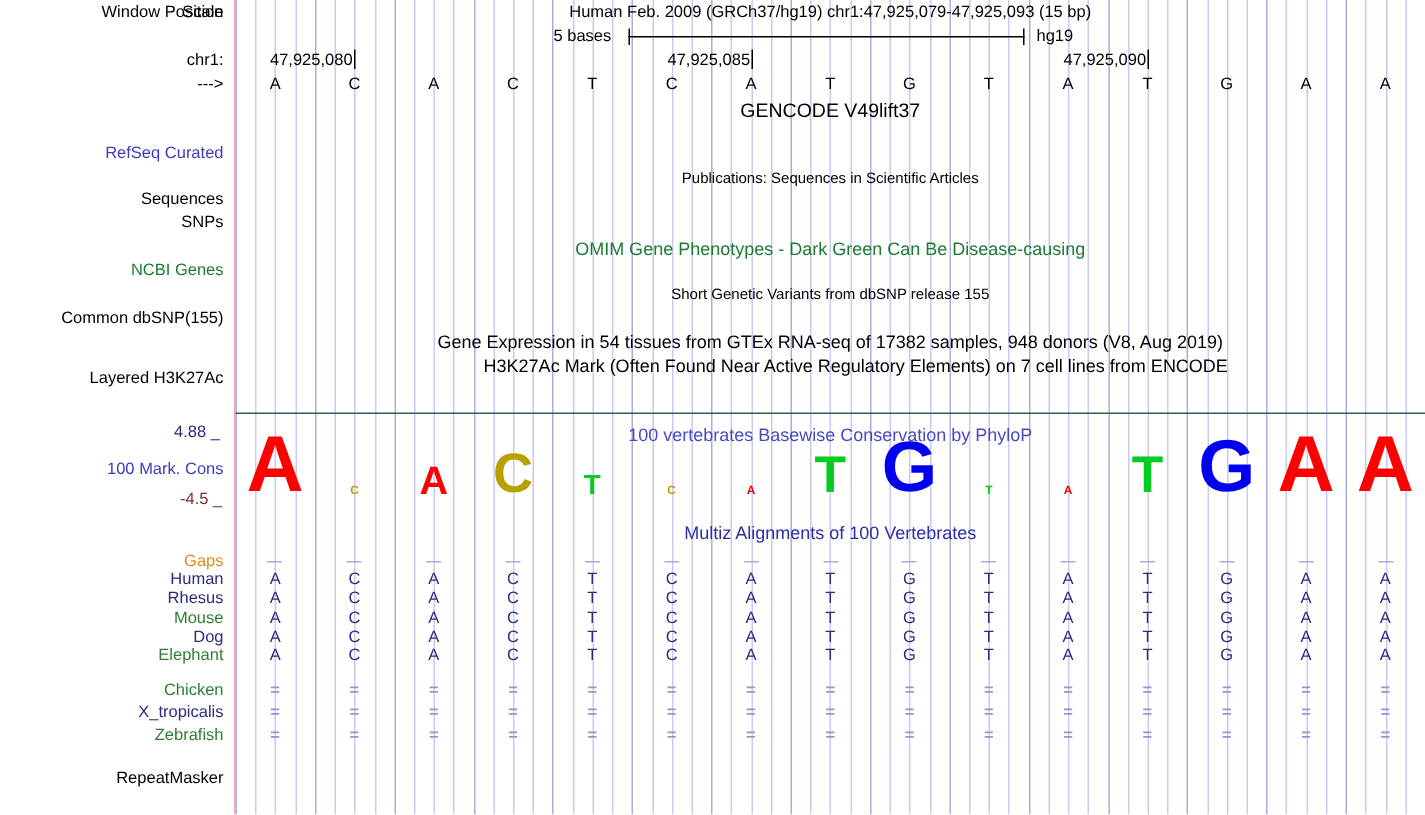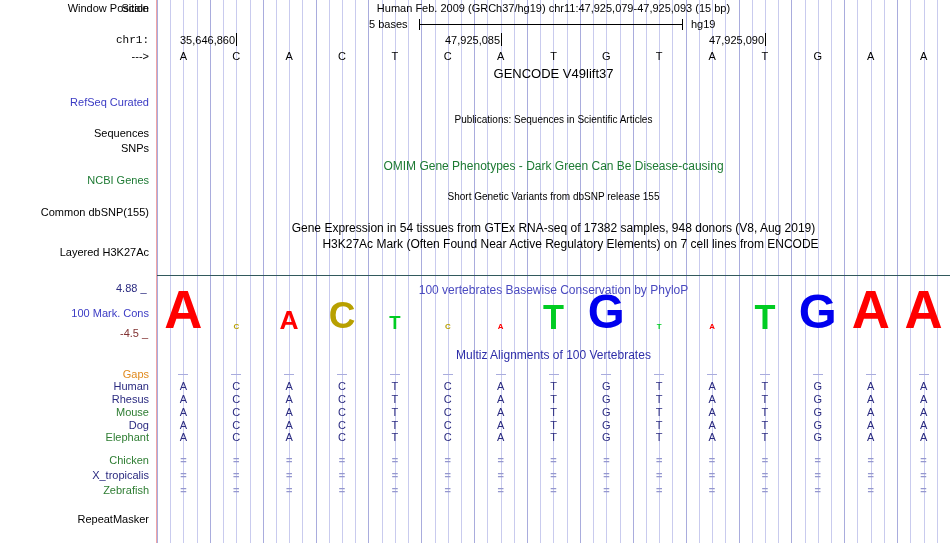--- a/index.html
+++ b/index.html
@@ -110,53 +110,53 @@
       <div class="vline" style="left: 884px;"></div>
       <div class="vline major" style="left: 897px;"></div>
       <div class="vline" style="left: 910px;"></div>
       <div class="vline" style="left: 924px;"></div>
       <div class="vline" style="left: 937px;"></div>
     </div>
 
   <div class="labels" id="labels">
       <div class="lbl" style="top: 2px; color: rgb(0, 0, 0);">Window Position</div>
       <div class="lbl" style="top: 2px; color: rgb(0, 0, 0); padding-left: 25px;">Scale</div>
-      <div class="lbl" style="top: 34px; color: rgb(0, 0, 0); font-family: Liberation Mono, monospace;">chr1:</div>
+      <div class="lbl" style="top: 34px; color: rgb(0, 0, 0);">chr1:</div>
       <div class="lbl" style="top: 50px; color: rgb(0, 0, 0);">---&gt;</div>
       <div class="lbl" style="top: 96px; color: rgb(59, 59, 196);">RefSeq Curated</div>
       <div class="lbl" style="top: 127px; color: rgb(0, 0, 0);">Sequences</div>
       <div class="lbl" style="top: 142px; color: rgb(0, 0, 0);">SNPs</div>
       <div class="lbl" style="top: 174px; color: rgb(29, 122, 51);">NCBI Genes</div>
       <div class="lbl" style="top: 206px; color: rgb(0, 0, 0);">Common dbSNP(155)</div>
       <div class="lbl" style="top: 246px; color: rgb(0, 0, 0);">Layered H3K27Ac</div>
       <div class="lbl" style="top: 307px; color: rgb(59, 59, 196);">100 Mark. Cons</div>
       <div class="lbl" style="top: 368px; color: rgb(224, 138, 30);">Gaps</div>
       <div class="lbl" style="top: 380px; color: rgb(43, 43, 128);">Human</div>
       <div class="lbl" style="top: 393px; color: rgb(43, 43, 128);">Rhesus</div>
       <div class="lbl" style="top: 406px; color: rgb(46, 125, 50);">Mouse</div>
       <div class="lbl" style="top: 419px; color: rgb(43, 43, 128);">Dog</div>
       <div class="lbl" style="top: 431px; color: rgb(46, 125, 50);">Elephant</div>
       <div class="lbl" style="top: 454px; color: rgb(46, 125, 50);">Chicken</div>
       <div class="lbl" style="top: 469px; color: rgb(43, 43, 128);">X_tropicalis</div>
       <div class="lbl" style="top: 484px; color: rgb(46, 125, 50);">Zebrafish</div>
       <div class="lbl" style="top: 513px; color: rgb(0, 0, 0);">RepeatMasker</div>
     </div>
 
-  <div class="ctext" style="top:2px;text-align:center;">Human Feb. 2009 (GRCh37/hg19)   chr11:47,925,079-47,925,093 (15 bp)</div>
+  <div class="ctext" style="top:2px;text-align:center;">Human Feb. 2009 (GRCh37/hg19)   chr1:47,925,079-47,925,093 (15 bp)</div>
 
   <div id="scalearea">
     <div class="coordlbl" style="left:369px;top:18px;">5 bases</div>
     <div class="scalebar" id="sbar" style="left:419px;top:24px;width:264px;"></div>
     <div class="scalecap" style="left:419px;top:19px;"></div>
     <div class="scalecap" style="left:682px;top:19px;"></div>
     <div class="coordlbl" style="left:691px;top:18px;">hg19</div>
   </div>
 
   <div id="coordrow">
-      <div class="coordlbl" style="top: 34px; left: 180px;">35,646,860</div>
+      <div class="coordlbl" style="top: 34px; left: 180px;">47,925,080</div>
       <div class="coordtick" style="left: 236px; top: 33px; height: 13px;"></div>
       <div class="coordlbl" style="top: 34px; left: 445px;">47,925,085</div>
       <div class="coordtick" style="left: 501px; top: 33px; height: 13px;"></div>
       <div class="coordlbl" style="top: 34px; left: 709px;">47,925,090</div>
       <div class="coordtick" style="left: 765px; top: 33px; height: 13px;"></div>
     </div>
   <div id="baserow">
       <div class="basechar" style="left: 157px; width: 52.8667px; top: 50px;">A</div>
       <div class="basechar" style="left: 209.867px; width: 52.8667px; top: 50px;">C</div>
       <div class="basechar" style="left: 262.733px; width: 52.8667px; top: 50px;">A</div>

